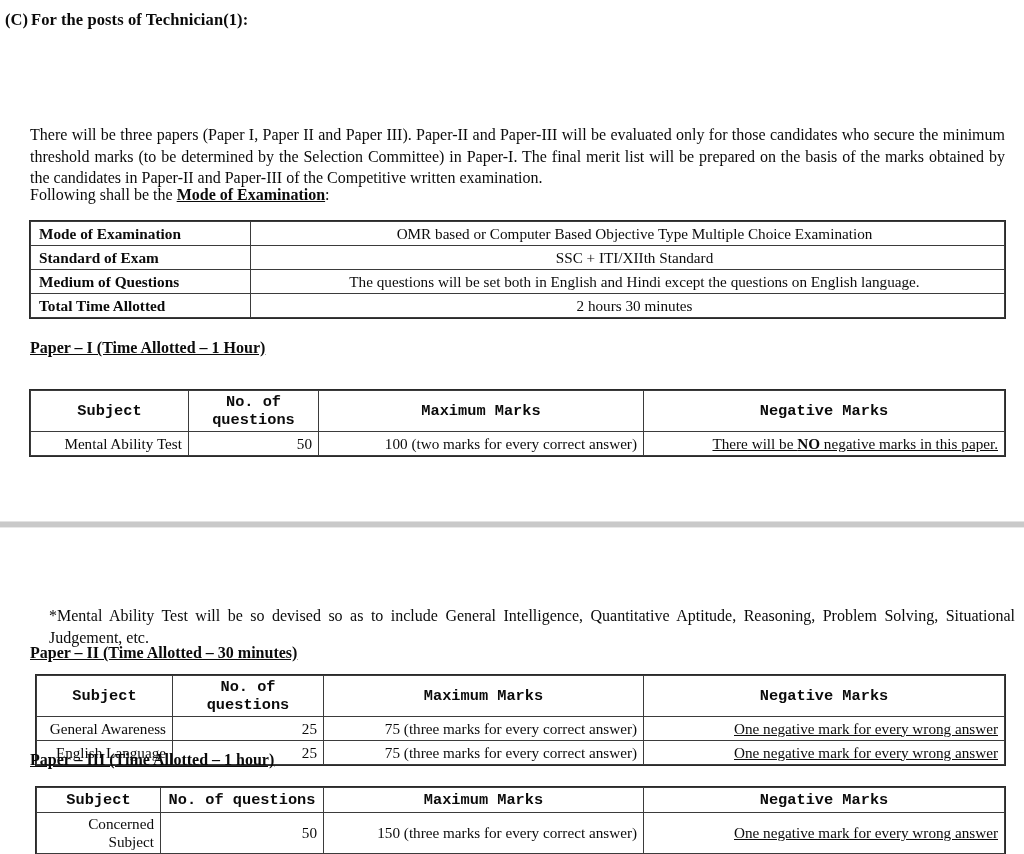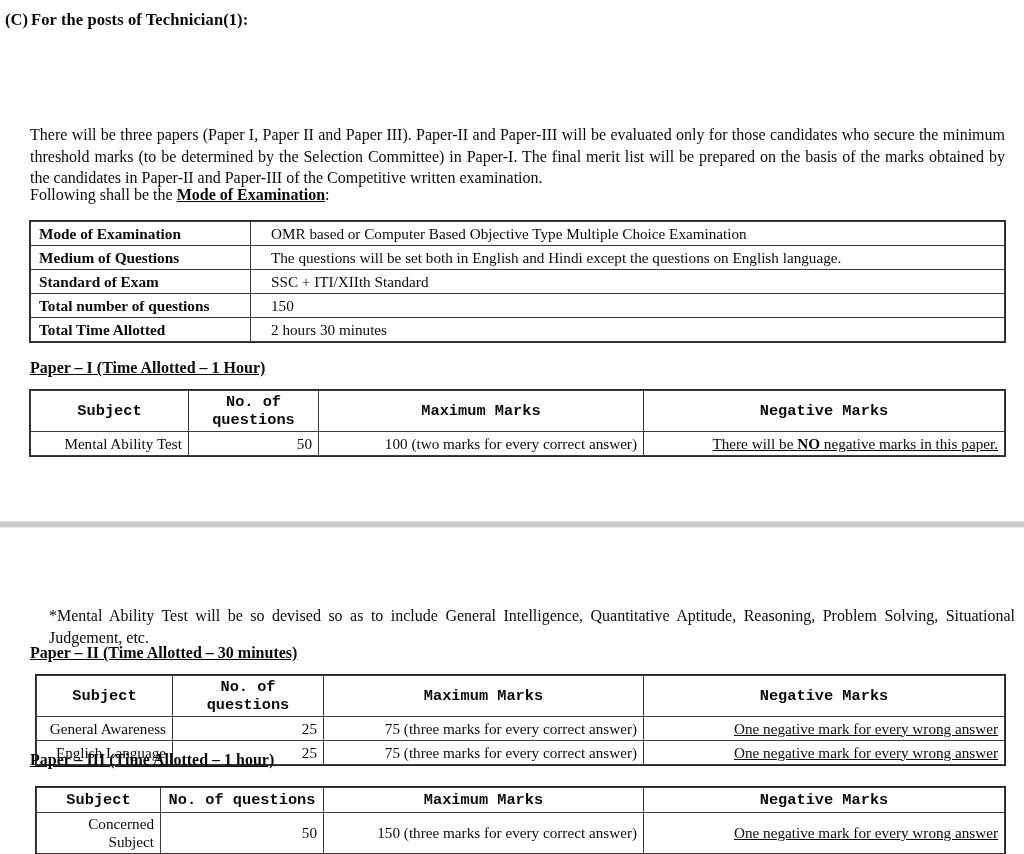--- a/index.html
+++ b/index.html
@@ -62,21 +62,21 @@
   
   .paper-head {
     position: absolute;
     left: 30px;
     font-size: 16px;
     font-weight: bold;
     text-decoration: underline;
     line-height: 20px;
     white-space: nowrap;
   }
-  .paper-head.ph1 { top: 358px; }
+  .paper-head.ph1 { top: 338px; }
   .paper-head.ph2 { top: 643px; }
   .paper-head.ph3 { top: 750px; }
 
   
   table.doc {
     position: absolute;
     border-collapse: collapse;
     font-size: 15.2px;
     background: #fff;
     table-layout: fixed;
@@ -96,21 +96,21 @@
     left: 30px;
     top: 221px;
     width: 975px;
   }
   #tbl-mode td { height: 24px; }
   #tbl-mode td.k {
     font-weight: bold;
     font-size: 15.3px;
     padding-left: 8px;
   }
-  #tbl-mode td.v { padding-left: 20px; font-size: 15.2px; }
+  #tbl-mode td.v { padding-left: 20px; font-size: 15.2px; text-align: center; }
 
   
   table.marks th {
     font-weight: bold;
     text-align: center;
     height: 25px;
     font-size: 15.3px;
     font-family: Liberation Mono, monospace;
   }
   table.marks td { text-align: right; height: 24px; }
@@ -152,30 +152,26 @@
     <colgroup>
         <col style="width:220px">
         <col>
       </colgroup>
     <tbody>
       <tr>
         <td class="k">Mode of Examination</td>
         <td class="v">OMR based or Computer Based Objective Type Multiple Choice Examination</td>
       </tr>
       <tr>
+        <td class="k">Standard of Exam</td>
+        <td class="v">SSC + ITI/XIIth Standard</td>
+      </tr>
+      <tr>
         <td class="k">Medium of Questions</td>
         <td class="v">The questions will be set both in English and Hindi except the questions on English language.</td>
-      </tr>
-      <tr>
-        <td class="k">Standard of Exam</td>
-        <td class="v">SSC + ITI/XIIth Standard</td>
-      </tr>
-      <tr>
-        <td class="k">Total number of questions</td>
-        <td class="v">150</td>
       </tr>
       <tr>
         <td class="k">Total Time Allotted</td>
         <td class="v">2 hours 30 minutes</td>
       </tr>
     </tbody>
   </table>
 
   <div class="paper-head ph1">Paper – I (Time Allotted – 1 Hour)</div>
 

